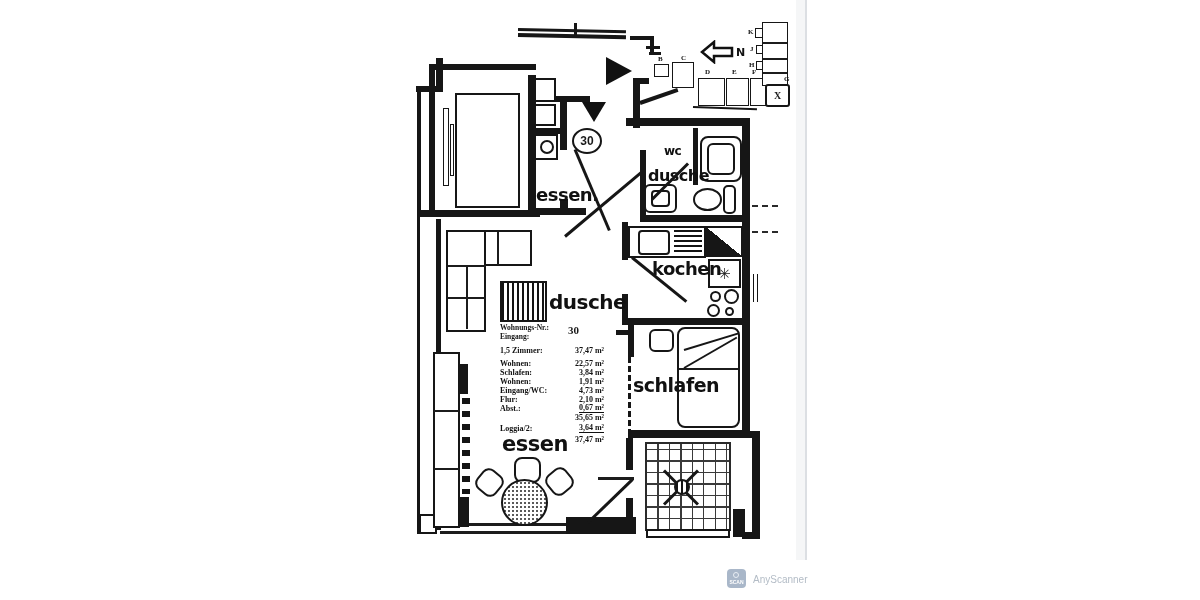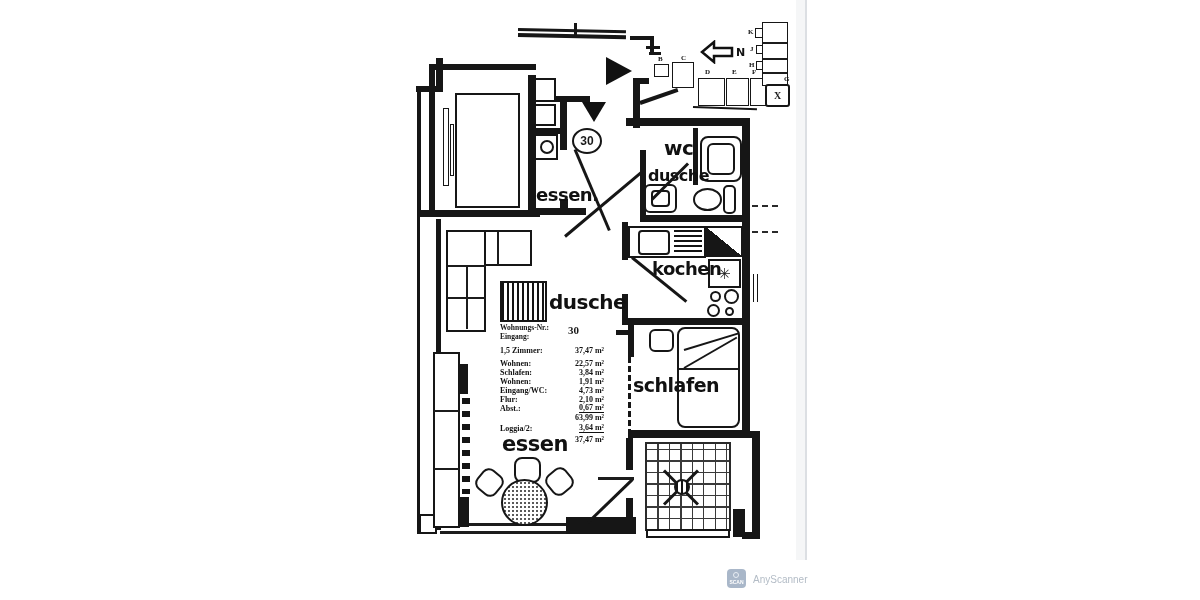--- a/index.html
+++ b/index.html
@@ -133,21 +133,21 @@
   <div class="w" style="left:742px;top:126px;width:8px;height:307px"></div>
   <div class="w" style="left:640px;top:150px;width:6px;height:72px"></div>
   <div class="w" style="left:640px;top:215px;width:110px;height:7px"></div>
   <div class="w" style="left:693px;top:128px;width:5px;height:57px"></div>
   <div class="box b25" style="left:700px;top:136px;width:42px;height:46px;border-radius:8px"></div>
   <div class="box" style="left:707px;top:143px;width:28px;height:32px;border-radius:6px"></div>
   <div class="box" style="left:644px;top:184px;width:33px;height:29px;border-radius:6px"></div>
   <div class="box" style="left:651px;top:190px;width:19px;height:17px;border-radius:4px"></div>
   <div class="box circ" style="left:693px;top:188px;width:29px;height:23px"></div>
   <div class="box" style="left:723px;top:185px;width:13px;height:29px;border-radius:5px"></div>
-  <div class="lbl" style="left:664px;top:136px;font-size:20px">wc</div>
+  <div class="lbl" style="left:664px;top:144px;font-size:12px">wc</div>
   <div class="lbl" style="left:648px;top:166px;font-size:16px">dusche</div>
   <div class="diag" style="left:652px;top:198px;width:51px;transform:rotate(-45deg)"></div>
   <div class="dashh" style="left:752px;top:205px;width:26px"></div>
   <div class="dashh" style="left:752px;top:231px;width:26px"></div>
 
   <div class="w" style="left:622px;top:222px;width:6px;height:38px"></div>
   <div class="w" style="left:622px;top:294px;width:6px;height:31px"></div>
   <div class="w" style="left:622px;top:318px;width:128px;height:7px"></div>
   <div class="box" style="left:628px;top:226px;width:78px;height:32px"></div>
   <div class="box" style="left:638px;top:230px;width:32px;height:25px;border-radius:4px"></div>
@@ -238,21 +238,21 @@
     <div class="trow">
         <span class="tl">Flur:</span>
         <span class="tv">2,10 m²</span>
       </div>
     <div class="trow">
         <span class="tl">Abst.:</span>
         <span class="tv u">0,67 m²</span>
       </div>
     <div class="trow">
         <span class="tl"></span>
-        <span class="tv">63,99 m²</span>
+        <span class="tv">35,65 m²</span>
       </div>
     <div style="height:2px"></div>
     <div class="trow">
         <span class="tl">Loggia/2:</span>
         <span class="tv u">3,64 m²</span>
       </div>
     <div style="height:2px"></div>
     <div class="trow">
         <span class="tl"></span>
         <span class="tv">37,47 m²</span>

